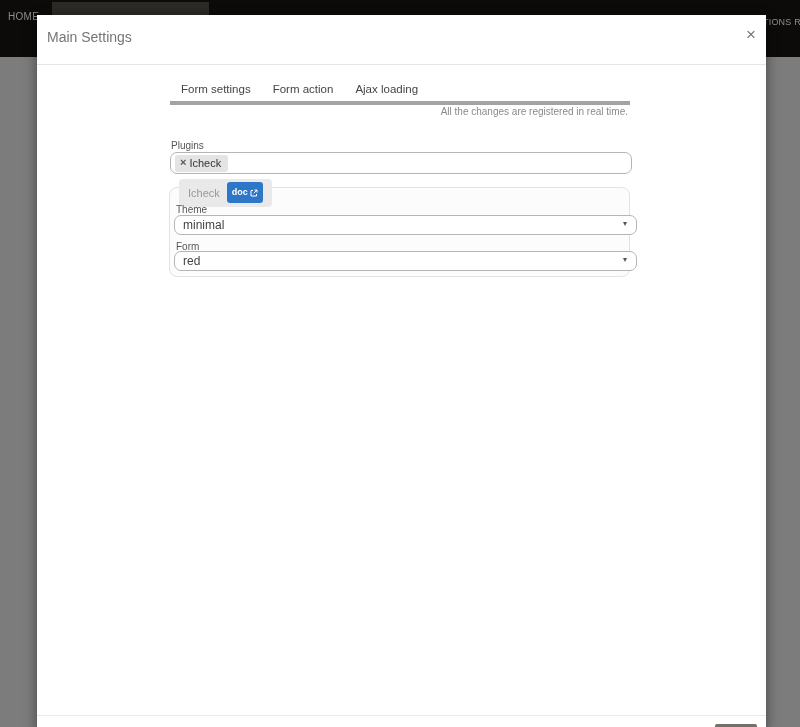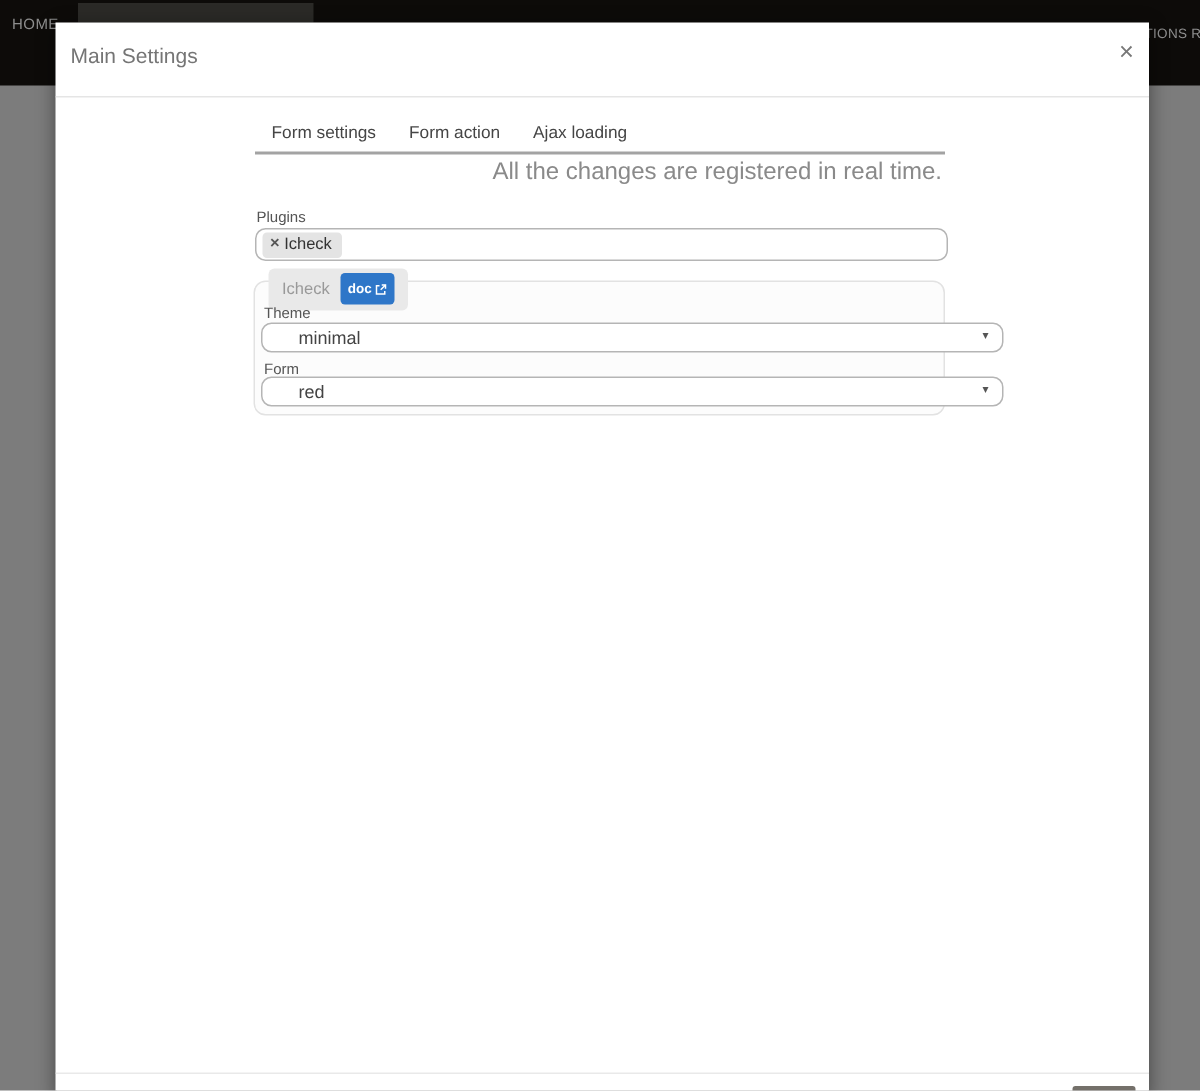--- a/index.html
+++ b/index.html
@@ -17,47 +17,47 @@
     font-size:9px;color:#8f8f8f;letter-spacing:.2px;}
   
   .modal{position:absolute;left:37px;top:15px;width:729px;height:716px;background:#ffffff;
     box-shadow:0 3px 12px rgba(0,0,0,.45);overflow:hidden;}
   .modal-header{position:absolute;left:0;top:0;right:0;height:49px;border-bottom:1px solid #e5e5e5;}
   .modal-title{position:absolute;left:10px;top:14px;font-size:14px;color:#757575;}
   .modal-close{position:absolute;right:8px;top:11px;font-size:17px;line-height:17px;color:#777;
     background:none;border:none;padding:0 2px;cursor:pointer;font-family:"Liberation Sans",sans-serif;}
   .modal-body{position:absolute;left:133px;top:61px;width:460px;}
   
-  .tabs{position:absolute;left:0;top:0;width:460px;height:25px;border-bottom:2px solid #a3a3a3;
+  .tabs{position:absolute;left:0;top:0;width:460px;height:25px;border-bottom:4px solid #a3a3a3;
     display:flex;align-items:flex-end;}
   .tab{position:relative;bottom:-1px;padding:6px 11px 7px 11px;font-size:11.5px;color:#454545;
     cursor:pointer;white-space:nowrap;}
   .tab.active{background:#fff;border:1px solid #ddd;border-bottom:1px solid #fff;
     border-radius:4px 4px 0 0;}
-  .note{position:absolute;top:30px;right:2px;font-size:16px;color:#8a8a8a;}
+  .note{position:absolute;top:30px;right:2px;font-size:10px;color:#8a8a8a;}
   
   .field-label{font-size:10px;color:#555;}
   .plugins-label{position:absolute;left:1px;top:64px;}
   .plugins-box{position:absolute;left:0;top:76px;width:456px;height:18px;background:#fff;
     border:1px solid #b5b5b5;border-radius:7px;padding:1px 2px;display:flex;align-items:center;cursor:text;}
   .tag{display:inline-flex;align-items:center;background:#e4e4e4;border-radius:3px;
     padding:2px 7px 3px 5px;font-size:11px;color:#333;margin-left:2px;}
   .tag-remove{font-weight:bold;color:#555;margin-right:3px;font-size:11px;line-height:11px;cursor:pointer;}
   
   .plugin-fieldset{position:absolute;left:-1px;top:111px;width:459px;height:88px;background:#fcfcfc;
     border:1px solid #e2e2e2;border-radius:8px;}
   .legend{position:absolute;left:9px;top:-9px;background:#e9e9e9;border-radius:4px;
     padding:3px 9px 4px 9px;display:inline-flex;align-items:center;gap:7px;}
   .legend-text{font-size:11px;color:#999;}
   .doc-badge{display:inline-flex;align-items:center;gap:2px;background:#2e76c8;color:#fff;
     font-size:9px;font-weight:bold;padding:6px 5px;border-radius:3px;cursor:pointer;line-height:1;}
   .fs-label-theme{position:absolute;left:6px;top:16px;}
   .fs-label-color{position:absolute;left:6px;top:53px;}
   .select{position:absolute;left:4px;width:445px;height:16px;background:#fff;
-    border:1px solid #b5b5b5;border-radius:7px;padding:1px 24px;display:flex;align-items:center;
+    border:1px solid #b5b5b5;border-radius:7px;padding:1px 8px;display:flex;align-items:center;
     font-size:12px;color:#444;cursor:pointer;}
   .select-theme{top:27px;}
   .select-color{top:63px;}
   .caret{position:absolute;right:9px;top:3px;font-size:8px;color:#555;}
   
   .modal-footer{position:absolute;left:0;right:0;top:700px;height:27px;border-top:1px solid #e9e9e9;}
   .footer-button{position:absolute;right:9px;top:8px;width:42px;height:12px;background:#74706a;
     border:none;border-radius:2px;cursor:pointer;}
 </style>
 </head>

